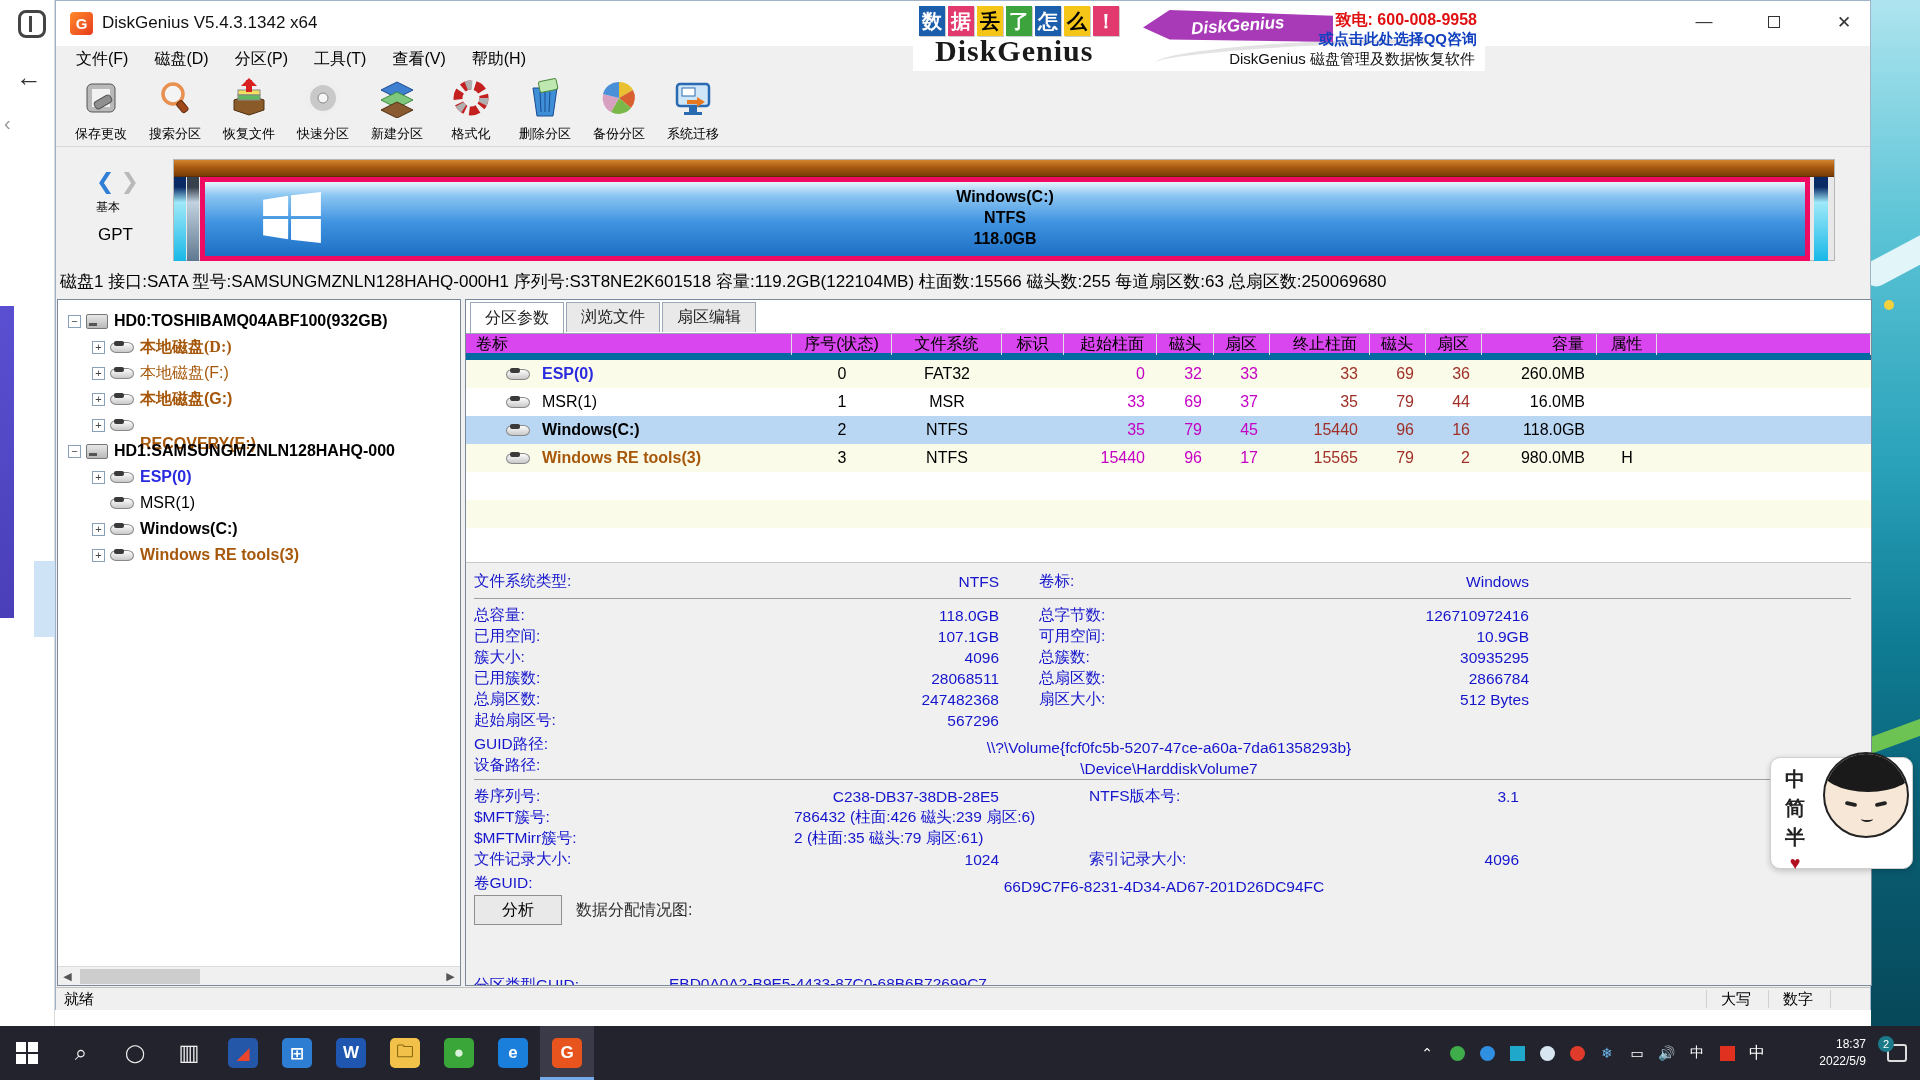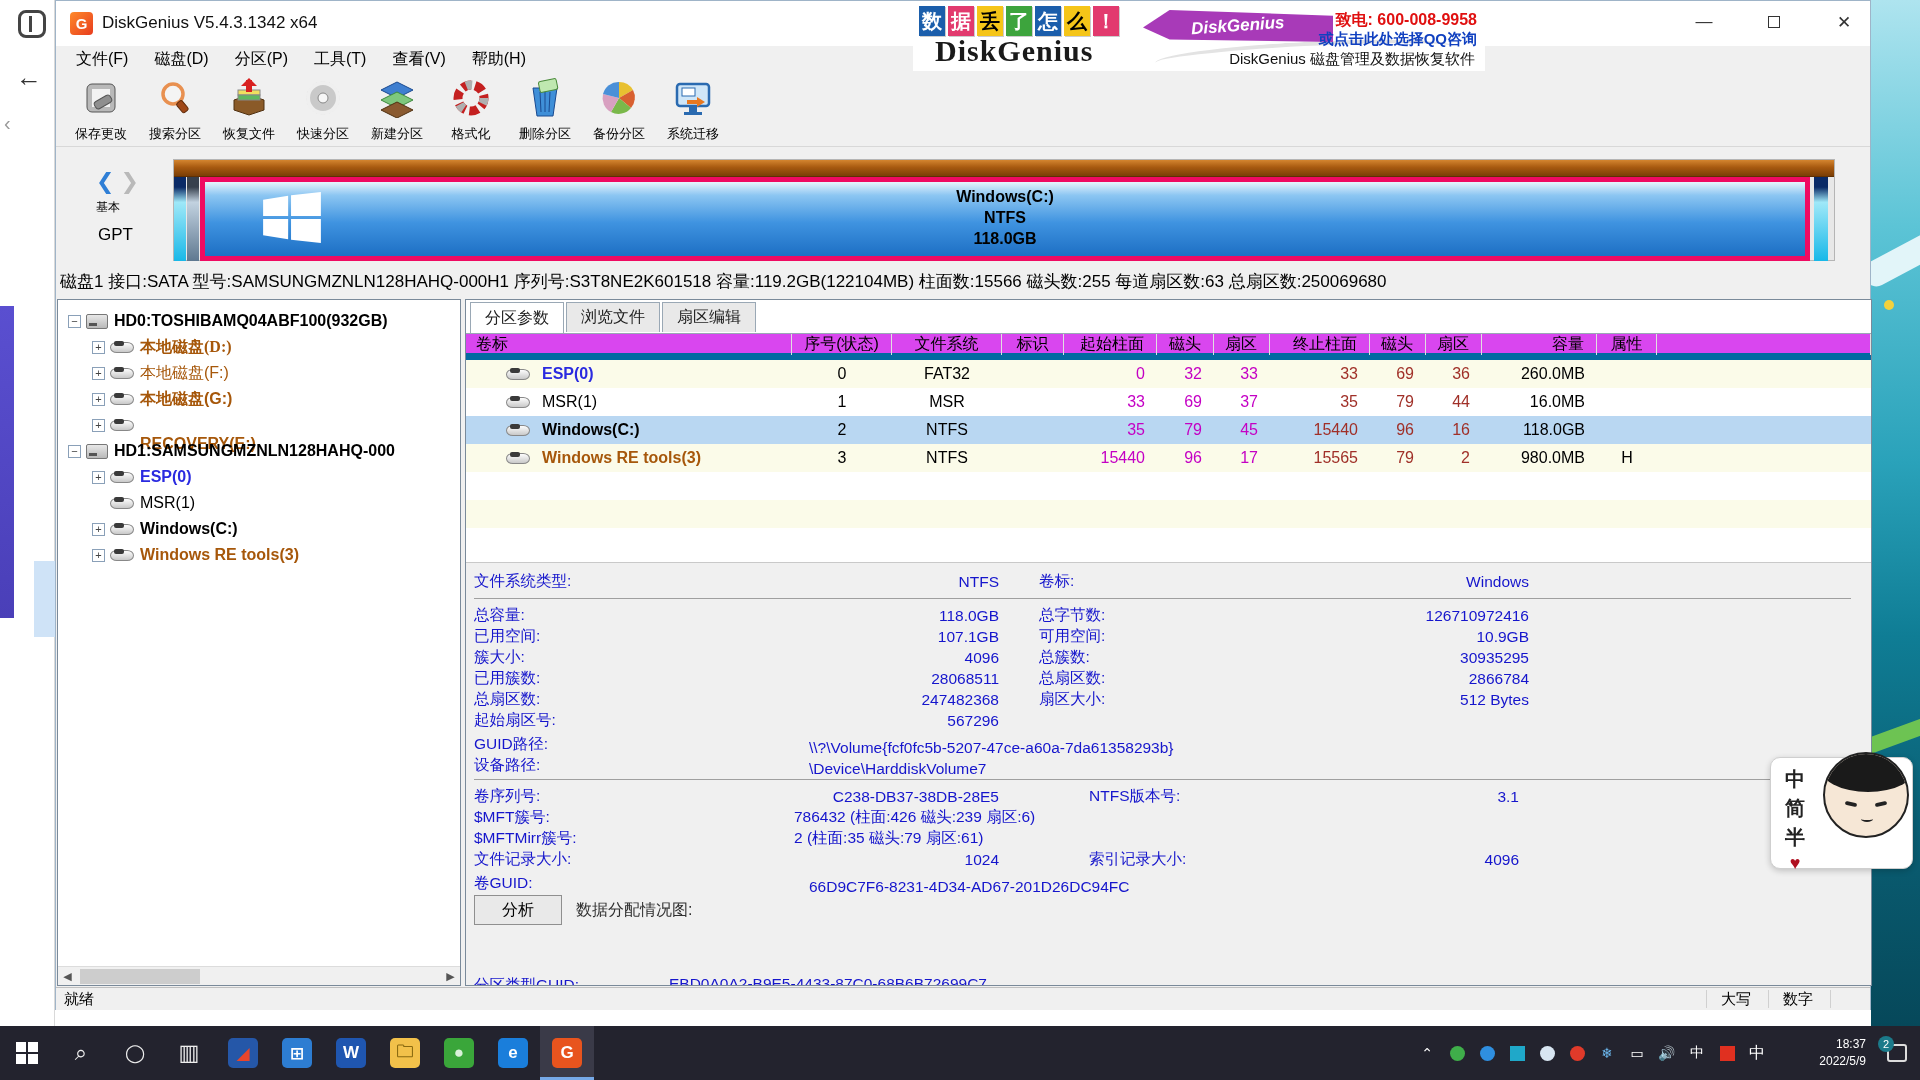--- a/index.html
+++ b/index.html
@@ -103,21 +103,21 @@
   .c-c { justify-content:center; }
   .c-r { justify-content:flex-end; padding-right:12px; }
   .trow.data div { font-size:16px; height:100%; display:flex; align-items:center; }
   .bg-cream { background:#fbfbe9; } .bg-white { background:#ffffff; } .bg-selected { background:#b9d7f2; }
   .vol-cell { padding-left:40px; gap:6px; }
   .num-start { color:#c400c4; } .num-end { color:#a03028; }
 
   #details { position:absolute; left:0; top:262px; width:100%; height:425px; background:#f0f0f0; border-top:1px solid #c9c9c9; padding:8px 0 0 8px; color:#1515cc; }
   .drow { display:grid; grid-template-columns:195px 330px 40px 200px 290px; height:21px; font-size:15.5px; align-items:center; }
   .drow .dv { text-align:right; }
-  .drow .dv.left { grid-column:2 / 6; text-align:left; padding-left:140px;margin-top:8px; }
+  .drow .dv.left { grid-column:2 / 6; text-align:center; padding-left:140px;margin-top:8px; }
   .drow .dv.mid { grid-column:2 / 6; text-align:left; padding-left:125px; }
   .drow.b3 { grid-template-columns:195px 330px 90px 200px 230px; }
   .dhr { height:1px; background:#9f9f9f; margin:6px 20px 6px 0; }
   #analyze-row { position:absolute; left:8px; top:332px; display:flex; align-items:center; gap:14px; }
   #analyze-btn { width:88px; height:30px; background:#e9e9e9; border:1px solid #8f8f8f; font-size:16px; color:#000; display:flex; align-items:center; justify-content:center; }
   #alloc-label { font-size:16px; color:#303030; }
   #cut-row { position:absolute; left:8px; top:412px; display:grid; grid-template-columns:195px auto; font-size:15.5px; color:#1515cc; }
 
   #statusbar { left:0; top:986px; width:100%; height:23px; background:#f0f0f0; border-top:1px solid #c0c0c0; font-size:15px; color:#000; }
   #status-left { position:absolute; left:8px; top:2px; }

